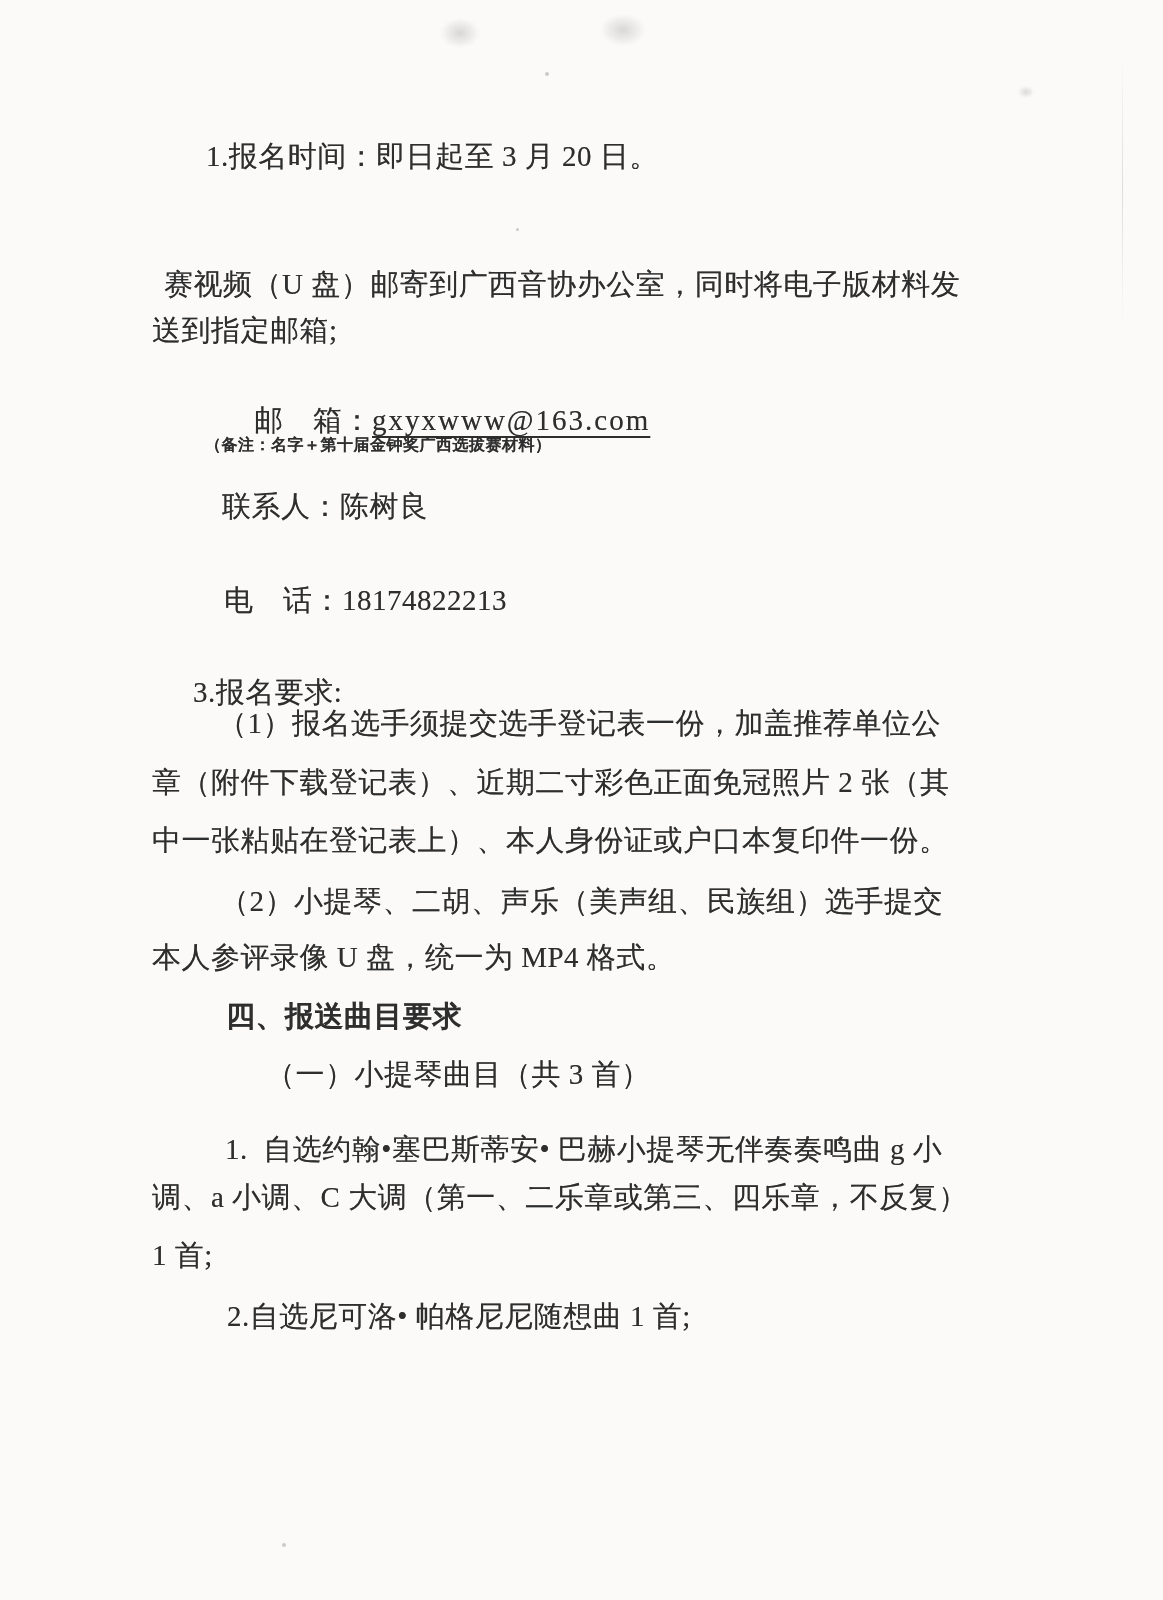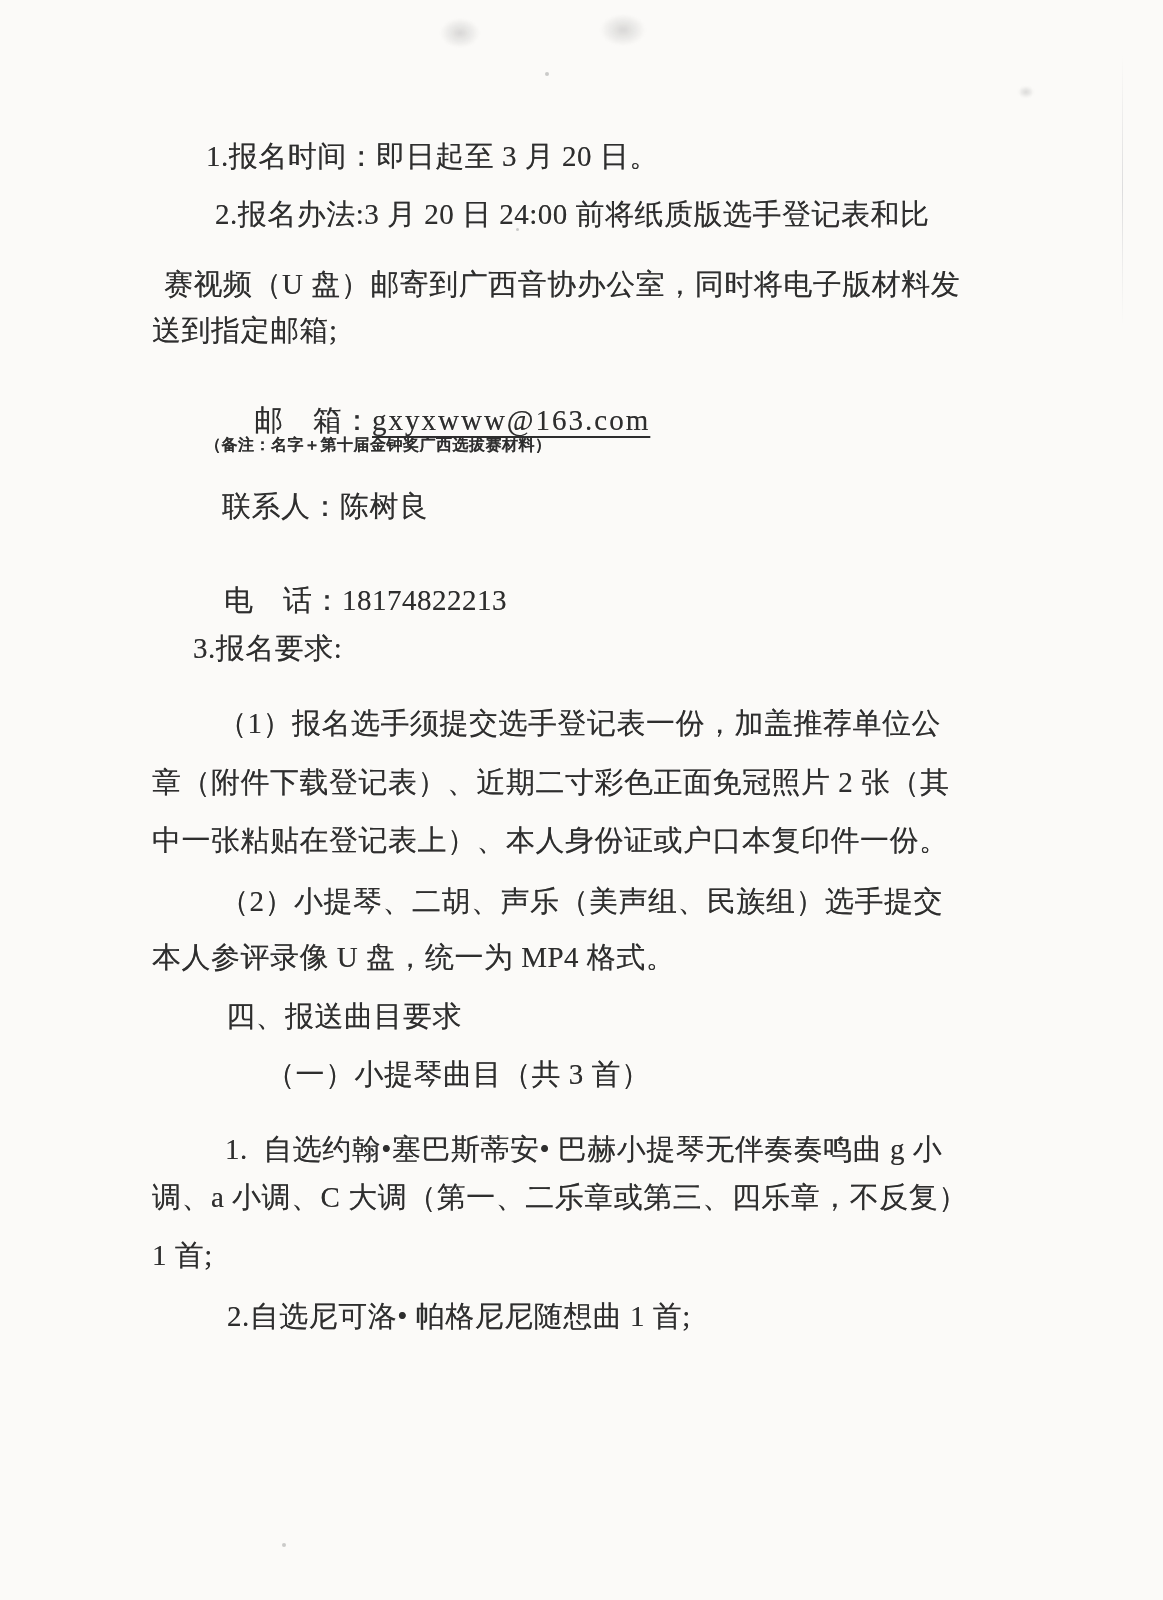--- a/index.html
+++ b/index.html
@@ -25,21 +25,21 @@
     letter-spacing: 0.5px;
     color: #2e2e2e;
     text-shadow: 0 0 0.6px rgba(46,46,46,0.55);
   }
   .note {
     font-size: 16px;
     font-weight: 600;
     letter-spacing: 0.5px;
   }
   .bold {
-    font-weight: 400;
+    font-weight: 700;
   }
   .email-address {
     text-decoration: underline;
     text-underline-offset: 6px;
     text-decoration-thickness: 1.5px;
     letter-spacing: 2px;
   }
   
   .artifact {
     position: absolute;
@@ -67,38 +67,37 @@
   <div class="artifact smudge" style="left:440px; top:18px; width:40px; height:30px;"></div>
   <div class="artifact smudge" style="left:600px; top:14px; width:46px; height:32px;"></div>
   <div class="artifact smudge" style="left:1018px; top:86px; width:16px; height:12px;"></div>
   <div class="artifact speck" style="left:545px; top:72px; width:4px; height:4px;"></div>
   <div class="artifact speck" style="left:516px; top:228px; width:3px; height:3px;"></div>
   <div class="artifact speck" style="left:282px; top:1543px; width:4px; height:4px;"></div>
   <div class="artifact scan-line-v" style="left:1122px; top:55px; height:270px;"></div>
 
   <div class="line" style="left:198px; top:140px;margin-left:8px;">1.报名时间：即日起至 3 月 20 日。</div>
 
-  <div class="line" style="left:215px; top:198px;">2.报名办法:3 月 20 日 24:00 前将纸质版选手登记表和比</div>
 
   <div class="line" style="left:164px; top:256px;margin-top:12px;">赛视频（U 盘）邮寄到广西音协办公室，同时将电子版材料发</div>
 
   <div class="line" style="left:152px; top:314px;">送到指定邮箱;</div>
 
   <div class="line" style="left:223px; top:371px;">
     <span>邮　箱：</span><span class="email-address">gxyxwww@163.com</span>
   </div>
 
   <div class="line note" style="left:205px; top:428px;">（备注：名字＋第十届金钟奖广西选拔赛材料）</div>
 
   <div class="line" style="left:222px; top:466px;margin-top:24px;">联系人：陈树良</div>
 
 
   <div class="line" style="left:224px; top:584px;">电　话：18174822213</div>
 
-  <div class="line" style="left:193px; top:632px;">3.报名要求:</div>
+  <div class="line" style="left:193px; top:676px;">3.报名要求:</div>
 
   <div class="line" style="left:218px; top:707px;">（1）报名选手须提交选手登记表一份，加盖推荐单位公</div>
 
   <div class="line" style="left:152px; top:766px;">章（附件下载登记表）、近期二寸彩色正面免冠照片 2 张（其</div>
 
   <div class="line" style="left:152px; top:824px;">中一张粘贴在登记表上）、本人身份证或户口本复印件一份。</div>
 
   <div class="line" style="left:220px; top:885px;">（2）小提琴、二胡、声乐（美声组、民族组）选手提交</div>
 
   <div class="line" style="left:152px; top:941px;">本人参评录像 U 盘，统一为 MP4 格式。</div>

